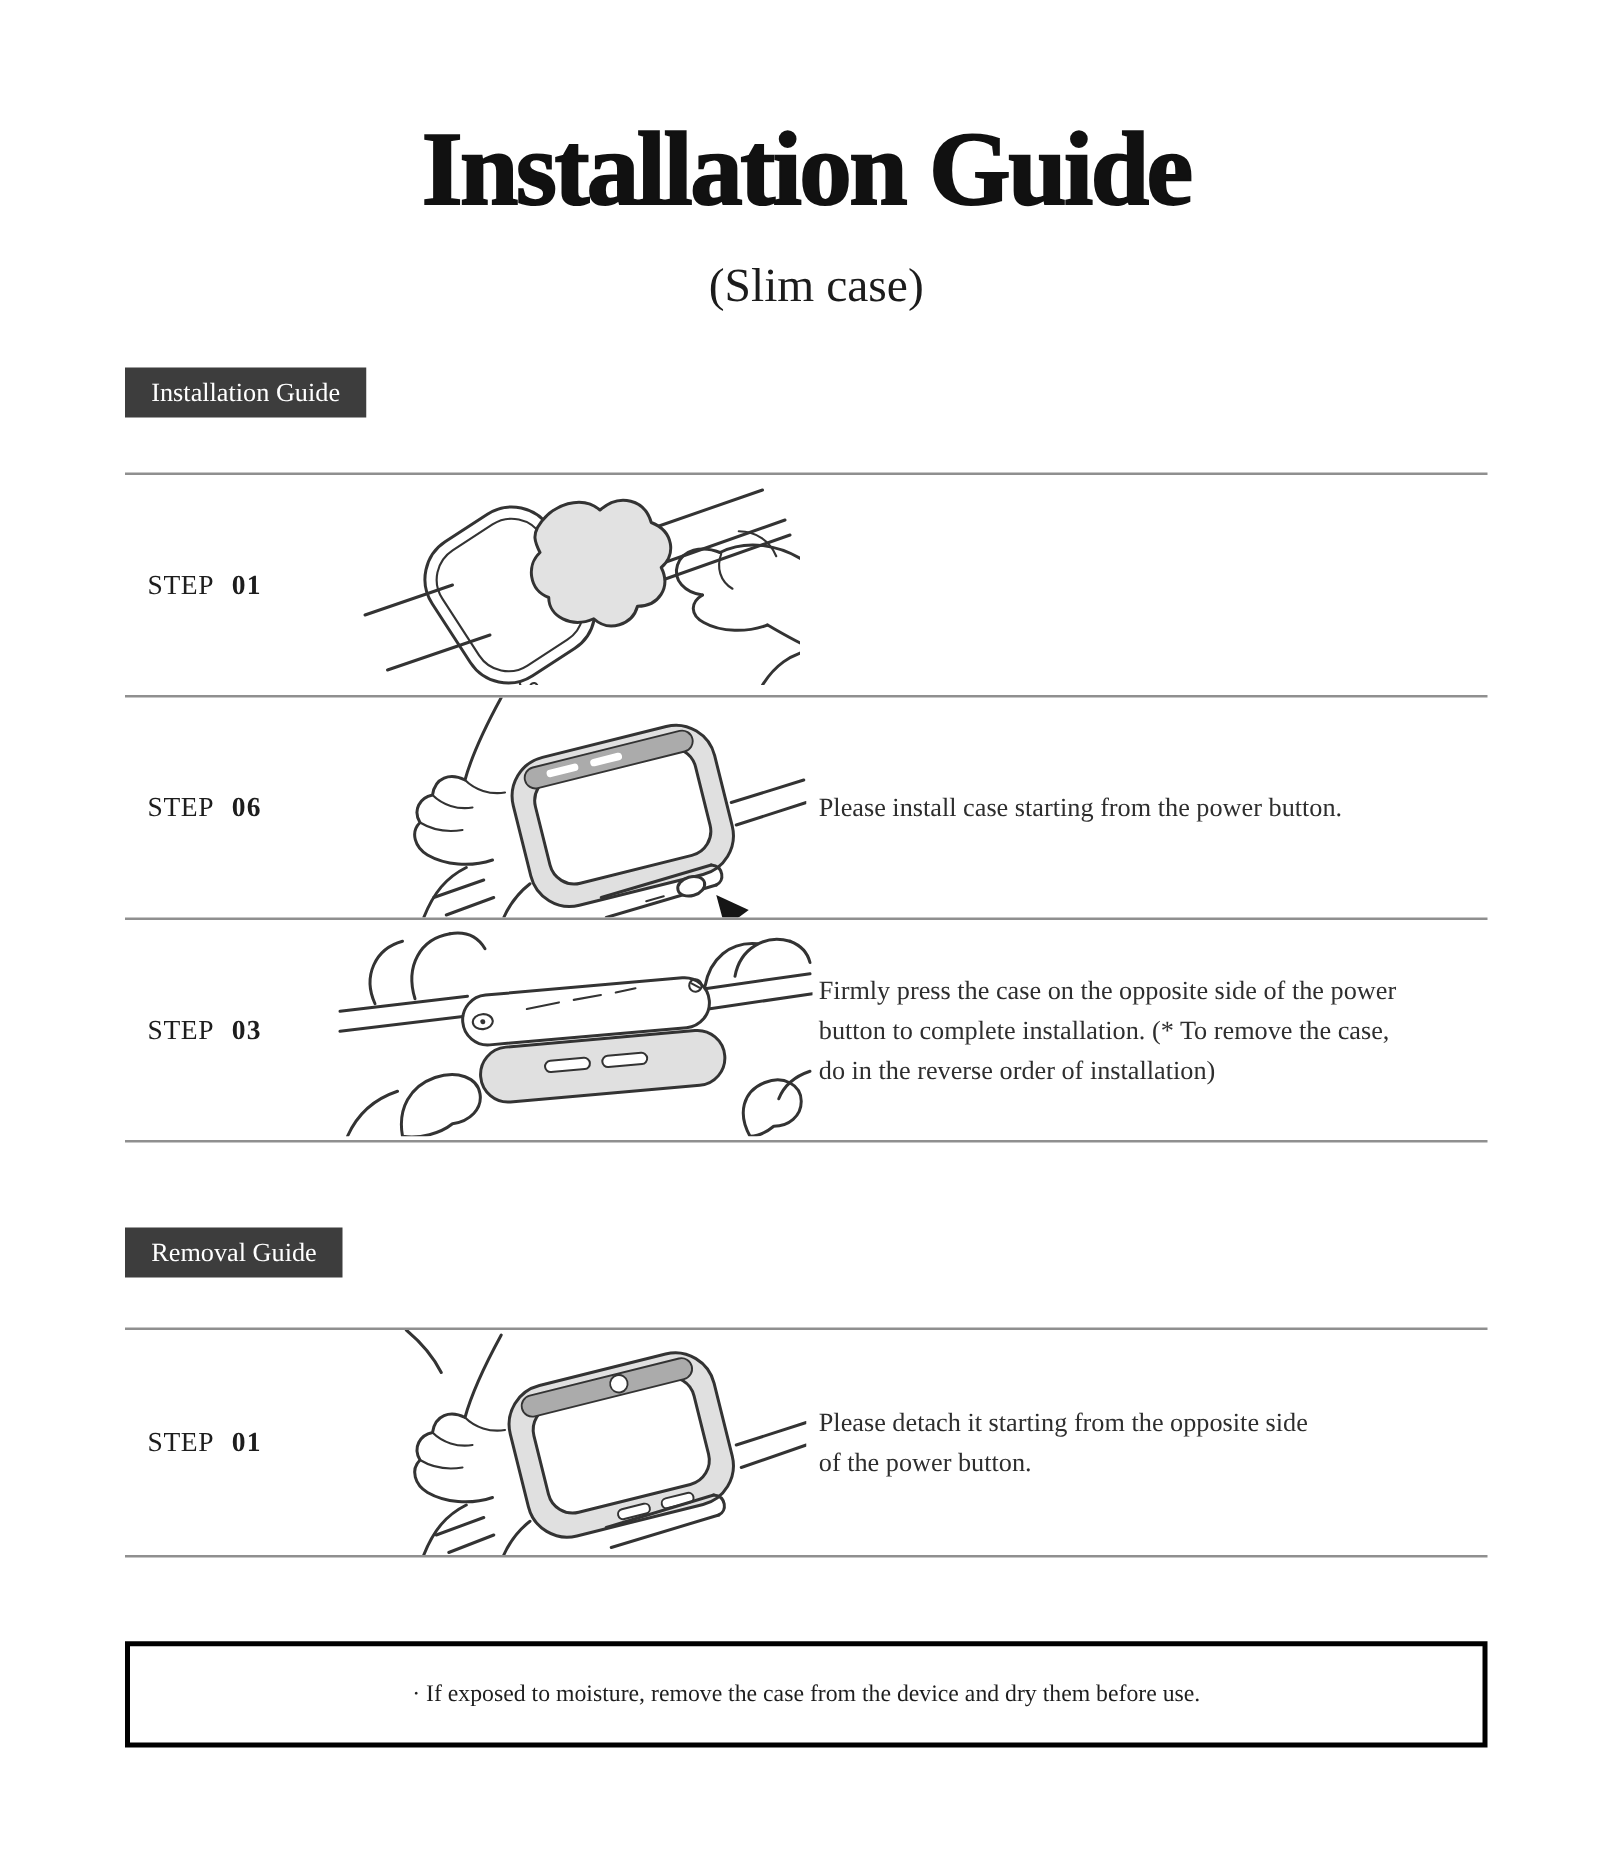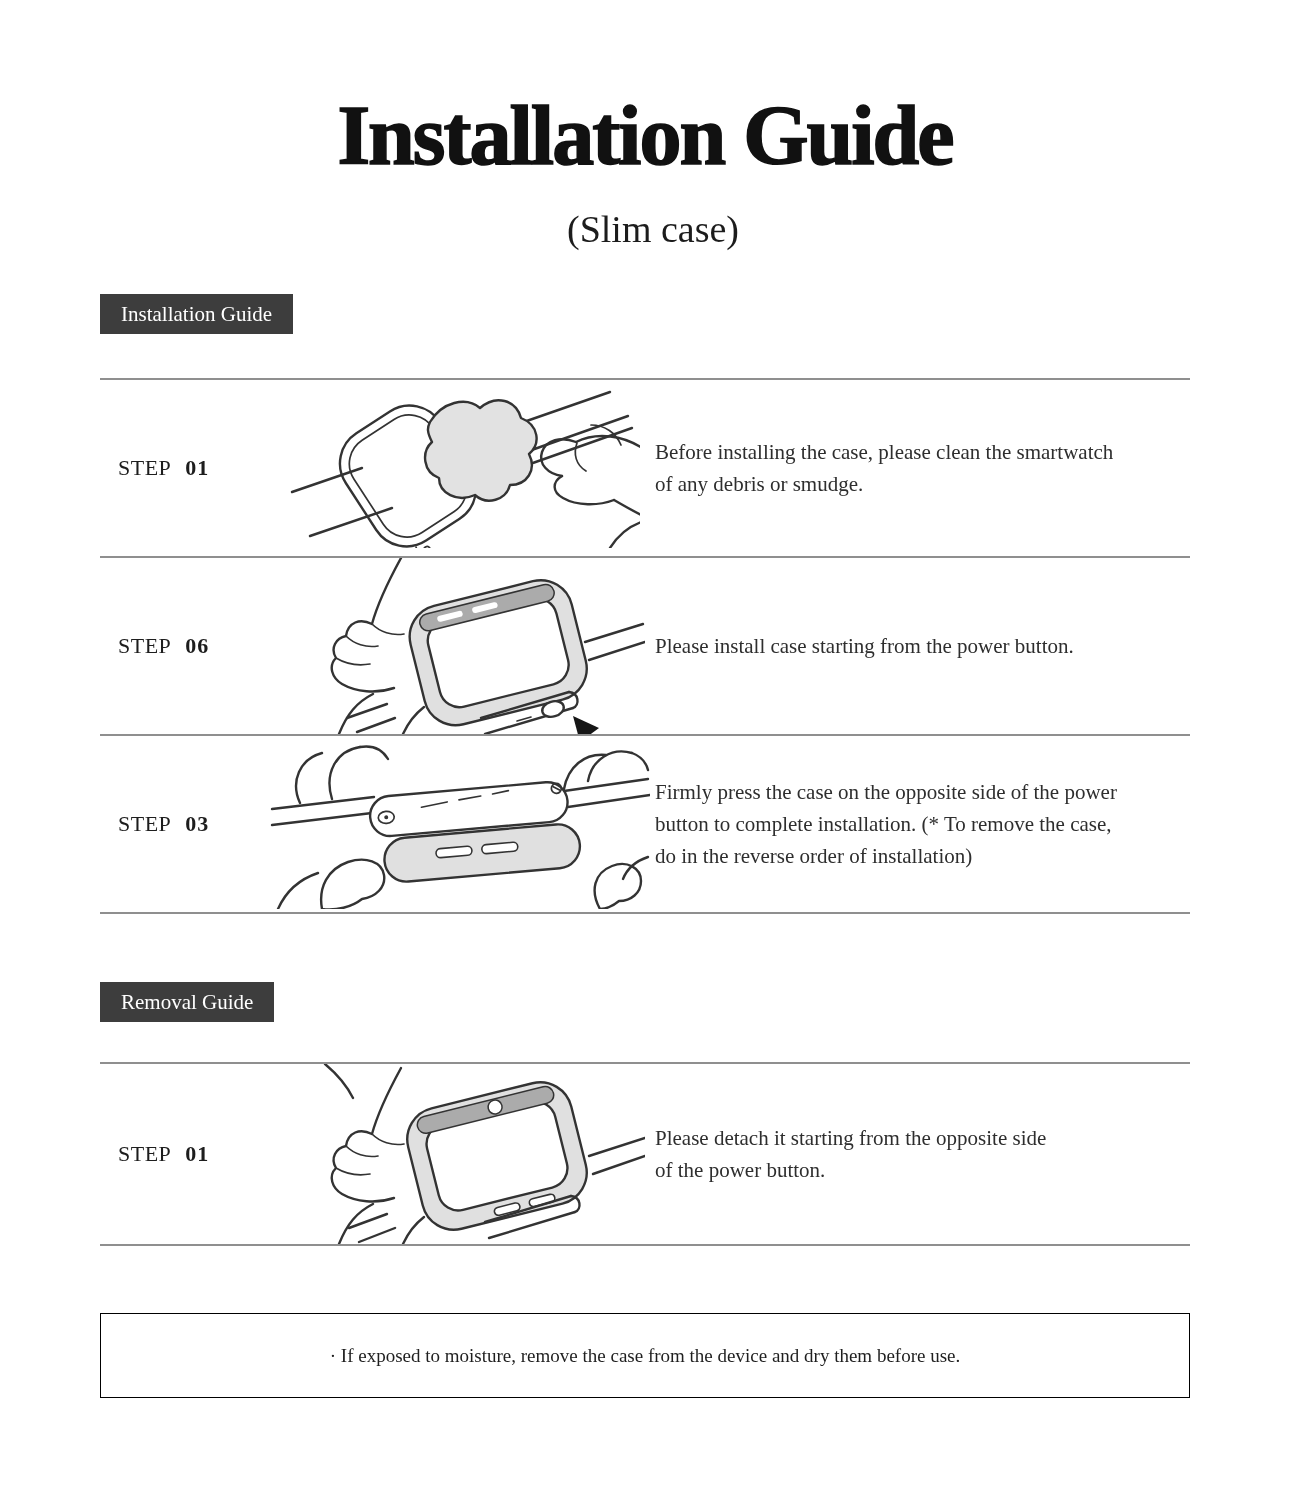--- a/index.html
+++ b/index.html
@@ -78,21 +78,21 @@
     margin-left:5px;
     width:545px;
     font-size:21px;
     line-height:32px;
     color:#2e2e2e;
     white-space:pre-line;
   }
   .note-box {
     margin-top:67px;
     height:85px;
-    border:1px solid #000000;
+    border:4px solid #000000;
     display:flex;
     flex-direction:column;
     justify-content:center;
     align-items:center;
     gap:2px;
   }
   .note-line {
     font-size:19px;
     line-height:27px;
     color:#1f1f1f;
@@ -136,22 +136,20 @@
             <path d="M368 64 C344 46 316 44 296 54"></path>
             <path d="M296 54 C281 48 266 52 262 64 C258 76 268 86 282 88"></path>
             <path d="M282 88 C272 94 272 104 283 110 C297 118 318 118 334 112"></path>
             <path d="M334 112 C348 120 358 126 368 130"></path>
             <path d="M297 55 C293 66 296 77 306 83" class="thin"></path>
             <path d="M341 57 C336 45 325 37 311 37" class="thin"></path>
             <path d="M330 160 C340 144 352 136 368 132"></path>
           </g>
         </svg>
       </div>
-      <div class="step-text">Before installing the case, please clean the smartwatch
-of any debris or smudge.</div>
     </div>
     <div class="rule"></div>
 
     
     <div class="step-row">
       <div class="step-label"><span>STEP</span><span class="num">06</span></div>
       <div class="step-illust">
         <svg width="370" height="176" viewBox="0 0 370 176">
           <g class="ln">
             <path d="M126 0 C114 22 103 44 97 66 C85 60 73 64 71 78 C61 80 55 90 61 100 C53 108 57 120 67 126 C81 134 101 136 119 130"></path>

